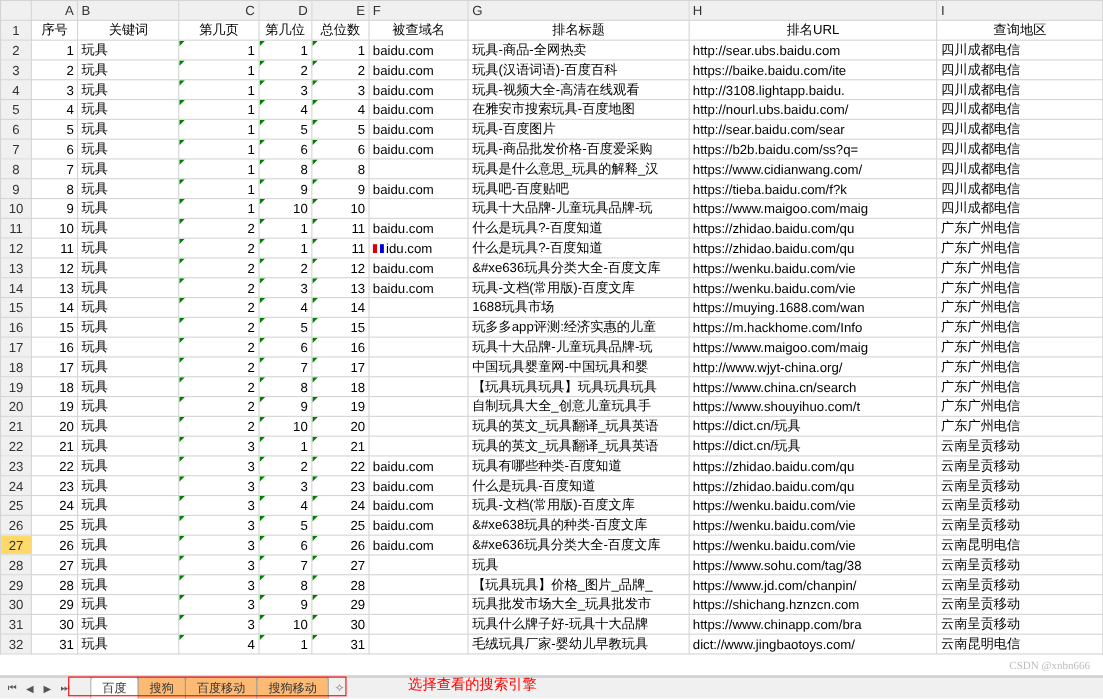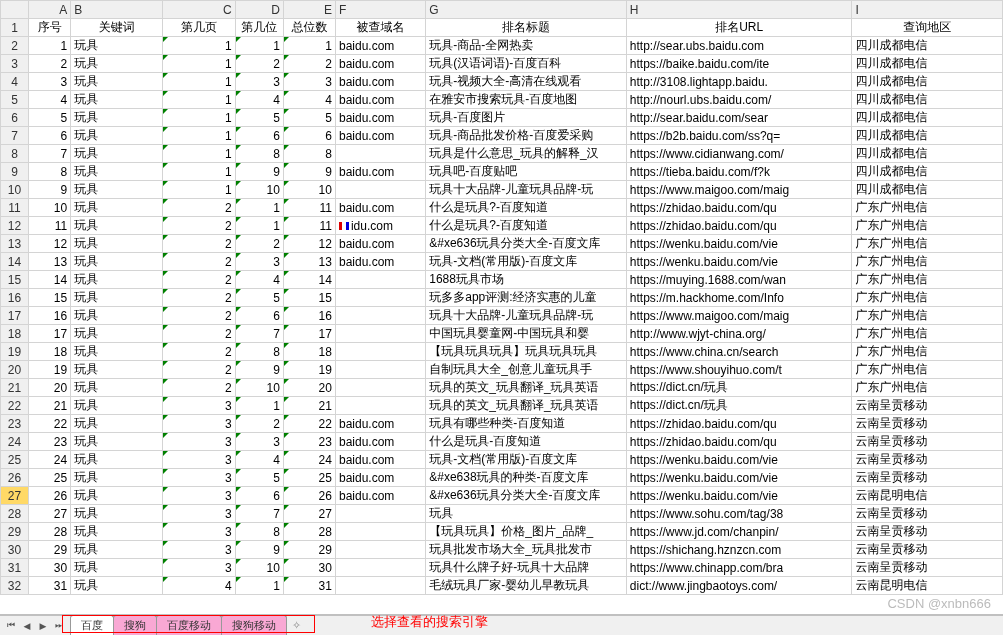--- a/index.html
+++ b/index.html
@@ -111,23 +111,24 @@
       border-top-left-radius: 3px;
       border-top-right-radius: 3px;
       margin-right: -1px;
       cursor: pointer;
       color: #333;
     }
     .tab.active {
       background: #fff;
       font-weight: normal;
       border-bottom: 1px solid #fff;
+      margin-left: 12px;
     }
     .tab.inactive {
-      background: #f9a8d4;
+      background: #fdba74;
     }
     .new-tab {
       padding: 2px 6px;
       color: #888;
       cursor: pointer;
     }
     .annotation-box {
       position: absolute;
       bottom: 2px;
       left: 62px;
@@ -142,22 +143,22 @@
       left: 330px;
       color: red;
       font-size: 13px;
       margin-left: 41px;
     }
     .watermark {
       position: absolute;
       bottom: 24px;
       right: 12px;
       color: rgba(120,120,120,0.5);
-      font-size: 13px;
-      font-family: Liberation Sans, sans-serif;
+      font-size: 10px;
+      font-family: Liberation Serif, serif;
     }
   </style>
 </head>
 <body>
 
 <div class="sheet-container">
   <table>
     <thead>
       <tr>
         <th class="row-header"></th>

